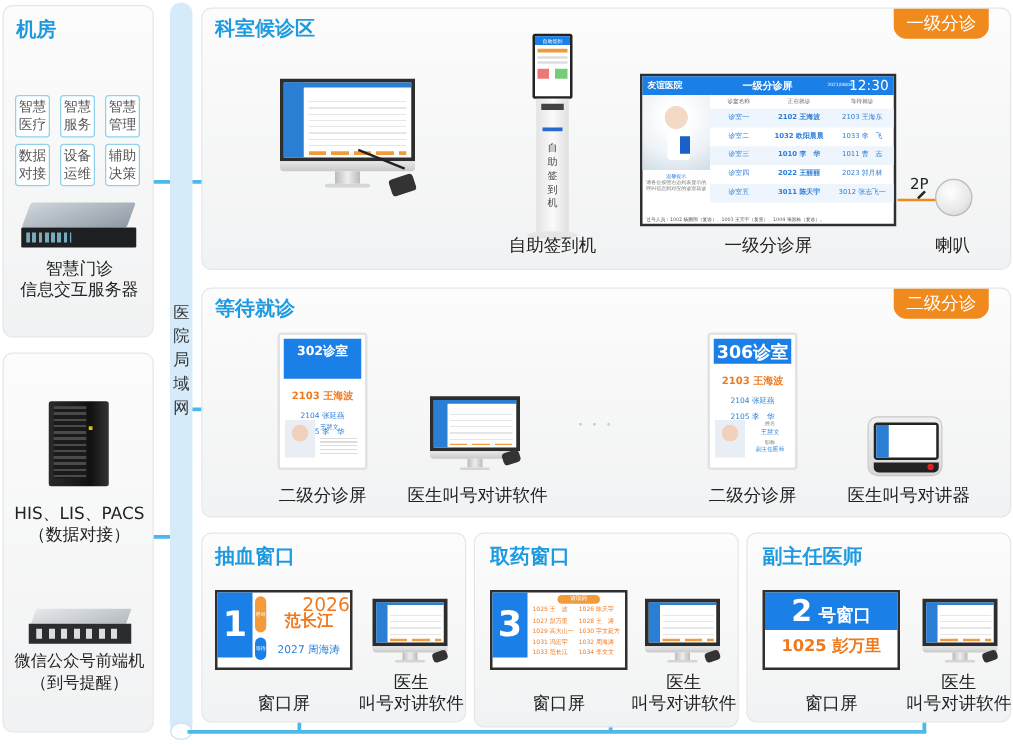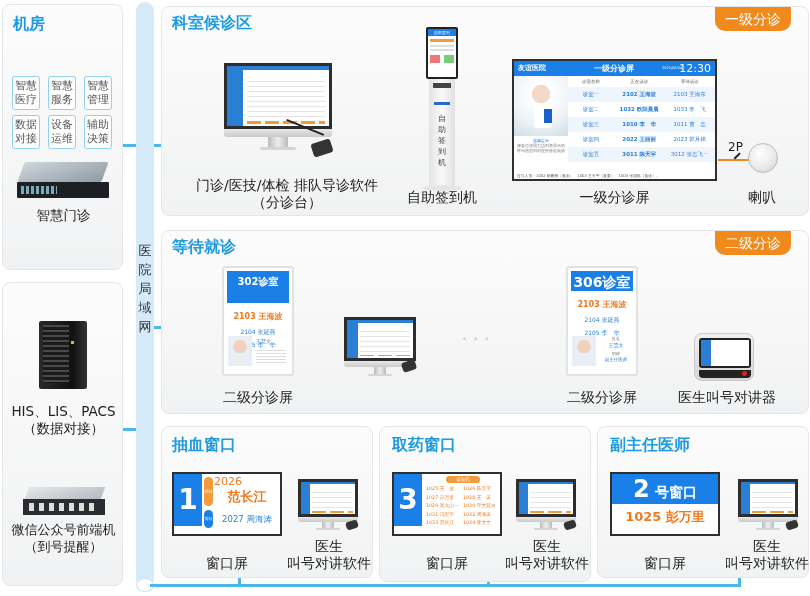--- a/index.html
+++ b/index.html
@@ -42,20 +42,21 @@
   <div class="tag" style="left:9px;top:110px"><span>数据对接</span></div>
   <div class="tag" style="left:45px;top:110px"><span>设备运维</span></div>
   <div class="tag" style="left:81px;top:110px"><span>辅助决策</span></div>
   <div style="position:absolute;left:14px;top:157px;width:92px;height:38px">
     <div style="position:absolute;left:4px;top:0;width:84px;height:20px;background:linear-gradient(160deg,#cfd6dc,#8e9aa4);transform:skewX(-20deg);border-radius:2px"></div>
     <div style="position:absolute;left:0;top:20px;width:92px;height:16px;background:#1d1f22;border-radius:1px"></div>
     <div style="position:absolute;left:4px;top:24px;width:36px;height:8px;background:repeating-linear-gradient(90deg,#7ab 0,#7ab 3px,#222 3px,#222 5px)"></div>
   </div>
   <div class="label" style="left:0;width:121px;top:202px;font-size:13.5px">
     <div>智慧门诊</div>
+      <div>信息交互服务器</div>
   </div>
 </div>
 
 <div class="panel" style="left:2px;top:282px;width:121px;height:304px">
   <div style="position:absolute;left:36px;top:38px;width:48px;height:68px;background:linear-gradient(90deg,#2a2a2a,#111 70%,#333);border-radius:2px">
     <div style="position:absolute;left:4px;top:4px;width:26px;height:58px;background:repeating-linear-gradient(#4a4a4a 0,#4a4a4a 2px,#1a1a1a 2px,#1a1a1a 5px)"></div>
     <div style="position:absolute;left:32px;top:20px;width:3px;height:3px;background:#e6c000"></div>
   </div>
   <div class="label" style="left:0;width:121px;top:120px;font-size:13.5px">
     <div>HIS、LIS、PACS</div>
@@ -100,24 +101,20 @@
         <div class="side"></div>
         <div class="rows"></div>
         <div class="bar"></div>
       </div>
     <div class="chin" style="left:0;top:66px;width:108px;height:8px"></div>
     <div class="neck" style="left:44px;top:74px;width:20px;height:10px"></div>
     <div class="foot" style="left:36px;top:84px;width:36px;height:3px"></div>
   </div>
   <div class="micarm" style="left:125px;top:112px;width:40px;transform:rotate(22deg)"></div>
   <div class="mic" style="left:150px;top:134px;width:20px;height:14px"></div>
-  <div class="label" style="left:20px;width:210px;top:170px">
-    <div>门诊/医技/体检 排队导诊软件</div>
-      <div>（分诊台）</div>
-  </div>
 
   <div style="position:absolute;left:264px;top:20px;width:32px;height:160px">
     <div style="position:absolute;left:0;top:0;width:32px;height:52px;background:#222;border-radius:2px;padding:2px">
       <div style="background:#fff;width:100%;height:100%">
         <div class="blue" style="font-size:4px;text-align:center;line-height:7px">自助签到</div>
         <div style="margin:3px 2px;height:3px;background:#f39a3a"></div>
         <div style="margin:2px;height:2px;background:#ddd"></div>
         <div style="margin:2px;height:2px;background:#ddd"></div>
         <div style="margin:4px 2px;height:8px;background:linear-gradient(90deg,#e77 0,#e77 40%,#fff 40%,#fff 60%,#7c7 60%)"></div>
       </div>
@@ -217,20 +214,21 @@
         <div class="top"></div>
         <div class="side"></div>
         <div class="rows"></div>
         <div class="bar"></div>
       </div>
     <div class="chin" style="left:0;top:44px;width:72px;height:6px"></div>
     <div class="neck" style="left:30px;top:50px;width:12px;height:7px"></div>
     <div class="foot" style="left:24px;top:57px;width:24px;height:2px"></div>
   </div>
   <div class="mic" style="left:240px;top:130px;width:14px;height:10px"></div>
+  <div class="label" style="left:155px;width:130px;top:158px">医生叫号对讲软件</div>
 
   <div style="position:absolute;left:300px;top:104px;font-size:8px;color:#ccc;letter-spacing:2px">• • •</div>
 
   <div style="position:absolute;left:404px;top:35px;width:72px;height:110px;border:2px solid #e2e2e2;border-radius:3px;background:#fff;padding:3px">
     <div class="blue" style="height:20px;text-align:center;font-size:14px;font-weight:bold;line-height:22px">306诊室</div>
     <div class="orange" style="text-align:center;font-size:8px;font-weight:bold;margin-top:8px">2103 王海波</div>
     <div class="bluet" style="text-align:center;font-size:6px;margin-top:6px">2104 张延燕</div>
     <div class="bluet" style="text-align:center;font-size:6px;margin-top:4px">2105 李　华</div>
     <div style="position:absolute;left:4px;top:68px;width:24px;height:30px;background:radial-gradient(circle at 50% 35%,#f2d1bc 0,#f2d1bc 28%,#e8eef3 30%)"></div>
     <div style="position:absolute;left:32px;top:68px;width:32px;text-align:center;font-size:4px;color:#777">姓名</div>
@@ -250,21 +248,21 @@
     <div style="position:absolute;right:6px;top:37px;width:5px;height:5px;background:#d22;border-radius:50%"></div>
   </div>
   <div class="label" style="left:500px;width:130px;top:158px">医生叫号对讲器</div>
 </div>
 
 <div class="panel" style="left:161px;top:426px;width:212px;height:152px">
   <div class="title" style="left:10px;top:8px">抽血窗口</div>
   <div class="lcd" style="left:10px;top:45px;width:110px;height:64px;border-width:2px">
     <div class="blue" style="position:absolute;left:0;top:0;bottom:8px;width:28px;font-size:28px;font-weight:bold;text-align:center;line-height:52px">1</div>
     <div style="position:absolute;left:30px;top:3px;width:9px;height:29px;background:#f39a3a;border-radius:5px;color:#fff;font-size:4px;text-align:center;line-height:29px">呼叫</div>
-    <div class="orange" style="position:absolute;left:40px;top:1px;width:66px;text-align:left;font-size:11px">2026</div>
+    <div class="orange" style="position:absolute;left:40px;top:1px;width:66px;text-align:right;font-size:15px">2026</div>
     <div class="orange" style="position:absolute;left:40px;top:14px;width:66px;text-align:center;font-size:13px;font-weight:bold">范长江</div>
     <div style="position:absolute;left:30px;top:36px;width:9px;height:18px;background:#1a7fe6;border-radius:5px;color:#fff;font-size:4px;text-align:center;line-height:18px">等待</div>
     <div class="bluet" style="position:absolute;left:40px;top:40px;width:66px;text-align:center;font-size:8.5px">2027 周海涛</div>
   </div>
   <div class="mon" style="left:136px;top:52px;width:60px;height:54px">
     <div class="scr" style="left:0;top:0;width:60px;height:38px">
         <div class="top"></div>
         <div class="side"></div>
         <div class="rows"></div>
         <div class="bar"></div>

